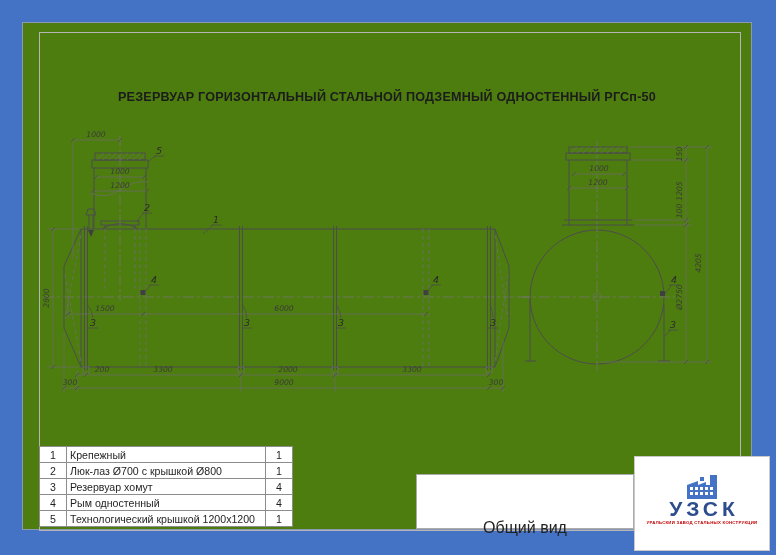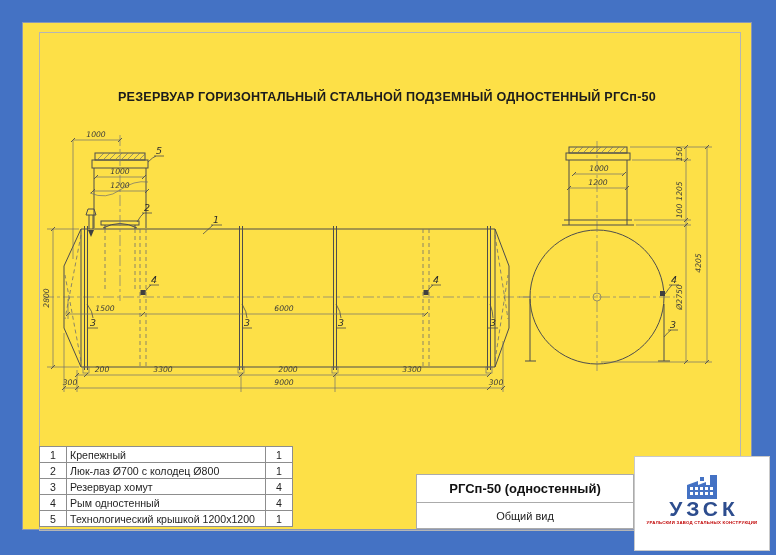--- a/index.html
+++ b/index.html
@@ -1,18 +1,18 @@
 <!DOCTYPE html>
 <html><head>
 <meta charset="utf-8">
 <style>
   html,body{margin:0;padding:0;}
   body{width:776px;height:555px;background:#4472c4;position:relative;overflow:hidden;
        font-family:"Liberation Sans",sans-serif;}
-  #page{position:absolute;left:22px;top:22px;width:730px;height:508px;background:#fde047;
+  #page{position:absolute;left:22px;top:22px;width:730px;height:508px;background:#4d7c0f;
         border:1px solid #8a97b5;box-sizing:border-box;}
   #frame{position:absolute;left:16px;top:9px;width:700px;height:497px;border:1px solid #b5b5b5;}
   #main-title{position:absolute;left:0;top:67px;width:100%;text-align:center;
         font-size:12.6px;font-weight:bold;color:#1c1c1c;letter-spacing:0.2px;}
   svg.drawing{position:absolute;left:16px;top:9px;}
   .ln{stroke:#4d4d4d;stroke-width:1;fill:none;}
   .thin{stroke:#6f6f6f;stroke-width:0.7;fill:none;}
   .dash{stroke:#6f6f6f;stroke-width:0.8;fill:none;stroke-dasharray:4 3;}
   .cl{stroke:#7a7a7a;stroke-width:0.7;fill:none;stroke-dasharray:11 3 3 3;}
   .tick{stroke:#4d4d4d;stroke-width:0.9;}
@@ -24,21 +24,21 @@
   #parts-table{position:absolute;left:16px;top:423px;width:254px;border-collapse:collapse;}
   #parts-table td{border:1px solid #8d8d8d;font-size:10.6px;color:#1f1f1f;height:15px;
         padding:0 3px;background:#fff;}
   #parts-table td.c{text-align:center;width:20px;}
   
   #title-block{position:absolute;left:393px;top:451px;width:218px;height:55px;
         border:1px solid #ababab;box-sizing:border-box;background:#fff;}
   #title-block .row1{height:27px;border-bottom:1px solid #ababab;display:flex;
         align-items:center;justify-content:center;font-weight:bold;font-size:13px;color:#111;}
   #title-block .row2{height:26px;display:flex;align-items:center;justify-content:center;
-        font-size:11px;color:#222;}
+        font-size:16px;color:#222;margin-top:40px;}
   #logo-cell{position:absolute;left:611px;top:433px;width:136px;height:95px;
         border:1px solid #c9c9c9;box-sizing:border-box;background:#fff;
         display:flex;flex-direction:column;align-items:center;justify-content:flex-start;padding-top:16px;}
   #logo-abbr{font-weight:bold;font-size:21px;letter-spacing:4px;color:#2d4d8e;line-height:20px;margin-left:4px;}
   #logo-sub{font-size:4.3px;font-weight:bold;color:#c00000;letter-spacing:0.25px;white-space:nowrap;margin-top:1px;}
 </style>
 </head>
 <body>
 
 <div id="page">
@@ -296,21 +296,21 @@
 
   <table id="parts-table">
     <tbody>
         <tr>
       <td class="c">1</td>
       <td>Крепежный</td>
       <td class="c">1</td>
     </tr>
     <tr>
       <td class="c">2</td>
-      <td>Люк-лаз Ø700 с колодец Ø800</td>
+      <td>Люк-лаз Ø700 с крышкой Ø800</td>
       <td class="c">1</td>
     </tr>
     <tr>
       <td class="c">3</td>
       <td>Резервуар хомут</td>
       <td class="c">4</td>
     </tr>
     <tr>
       <td class="c">4</td>
       <td>Рым одностенный</td>
@@ -318,21 +318,20 @@
     </tr>
     <tr>
       <td class="c">5</td>
       <td>Технологический крышкой 1200х1200</td>
       <td class="c">1</td>
     </tr>
   </tbody>
     </table>
 
   <div id="title-block">
-    <div class="row1">РГСп-50 (одностенный)</div>
     <div class="row2">Общий вид</div>
   </div>
 
   <div id="logo-cell">
     <svg width="36" height="26" viewBox="0 0 36 26">
       <path fill="#4472c4" d="M3,26 L3,12 L14,8 L14,12 L22,9 L22,12 L26,12 L26,2 L33,2 L33,26 Z"></path>
       <rect fill="#4472c4" x="16" y="4" width="4" height="4"></rect>
       <rect fill="#ffffff" x="6" y="14" width="3" height="3"></rect>
       <rect fill="#ffffff" x="11" y="14" width="3" height="3"></rect>
       <rect fill="#ffffff" x="16" y="14" width="3" height="3"></rect>

